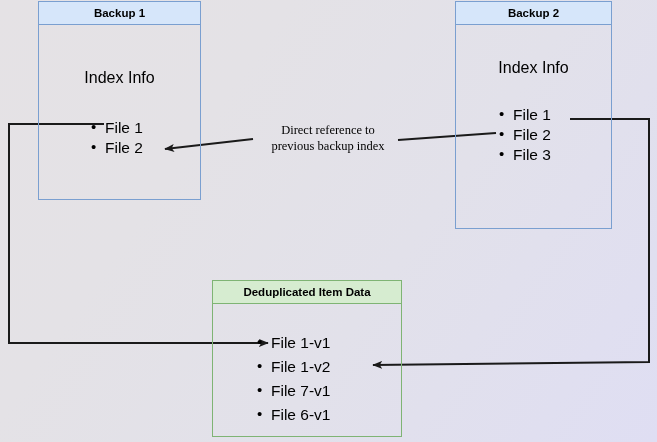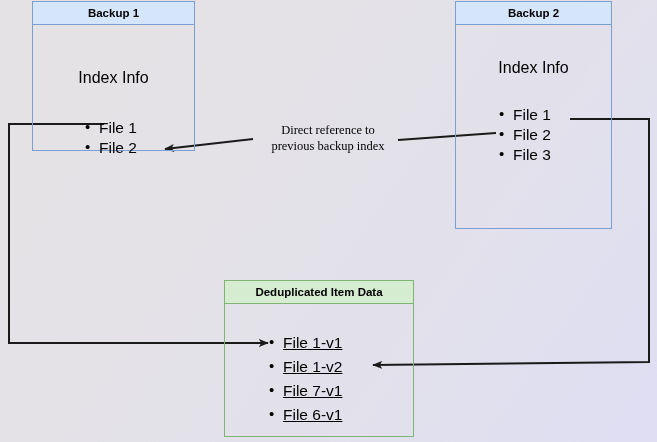--- a/index.html
+++ b/index.html
@@ -111,21 +111,21 @@
 
     <path d="M 104 124 L 9 124 L 9 343 L 268 343" fill="none" stroke="#1a1a1a" stroke-width="2" marker-end="url(#ah)"></path>
 
     <path d="M 570 119 L 649 119 L 649 362 L 373 365" fill="none" stroke="#1a1a1a" stroke-width="2" marker-end="url(#ah)"></path>
 
     <path d="M 253 139 L 165 149" fill="none" stroke="#1a1a1a" stroke-width="2" marker-end="url(#ah)"></path>
 
     <path d="M 496 133 L 398 140" fill="none" stroke="#1a1a1a" stroke-width="2"></path>
   </svg>
 
-  <div class="box box-blue" style="left:32px; top:1px; width:163px; height:150px;">
+  <div class="box box-blue" style="left:38px; top:1px; width:163px; height:199px;">
     <div class="box-header header-blue">Backup 1</div>
     <div class="box-body">
       <div class="index-title" style="top:44px;">Index Info</div>
       <ul class="file-list" style="left:50px; top:93px;">
         <li>File 1</li>
         <li>File 2</li>
       </ul>
     </div>
   </div>
 
@@ -134,24 +134,24 @@
     <div class="box-body">
       <div class="index-title" style="top:34px;">Index Info</div>
       <ul class="file-list" style="left:41px; top:80px;">
         <li>File 1</li>
         <li>File 2</li>
         <li>File 3</li>
       </ul>
     </div>
   </div>
 
-  <div class="box box-green" style="left:224px; top:280px; width:190px; height:157px;">
+  <div class="box box-green" style="left:212px; top:280px; width:190px; height:157px;">
     <div class="box-header header-green">Deduplicated Item Data</div>
     <div class="box-body">
-      <ul class="file-list" style="left:42px; top:27px; line-height:24px;text-decoration:underline;">
+      <ul class="file-list" style="left:42px; top:27px; line-height:24px;">
         <li style="line-height:24px;">File 1-v1</li>
         <li style="line-height:24px;">File 1-v2</li>
         <li style="line-height:24px;">File 7-v1</li>
         <li style="line-height:24px;">File 6-v1</li>
       </ul>
     </div>
   </div>
 
   <div class="note-label" style="left:248px; top:122px; width:160px;">
     <div>Direct reference to</div>

